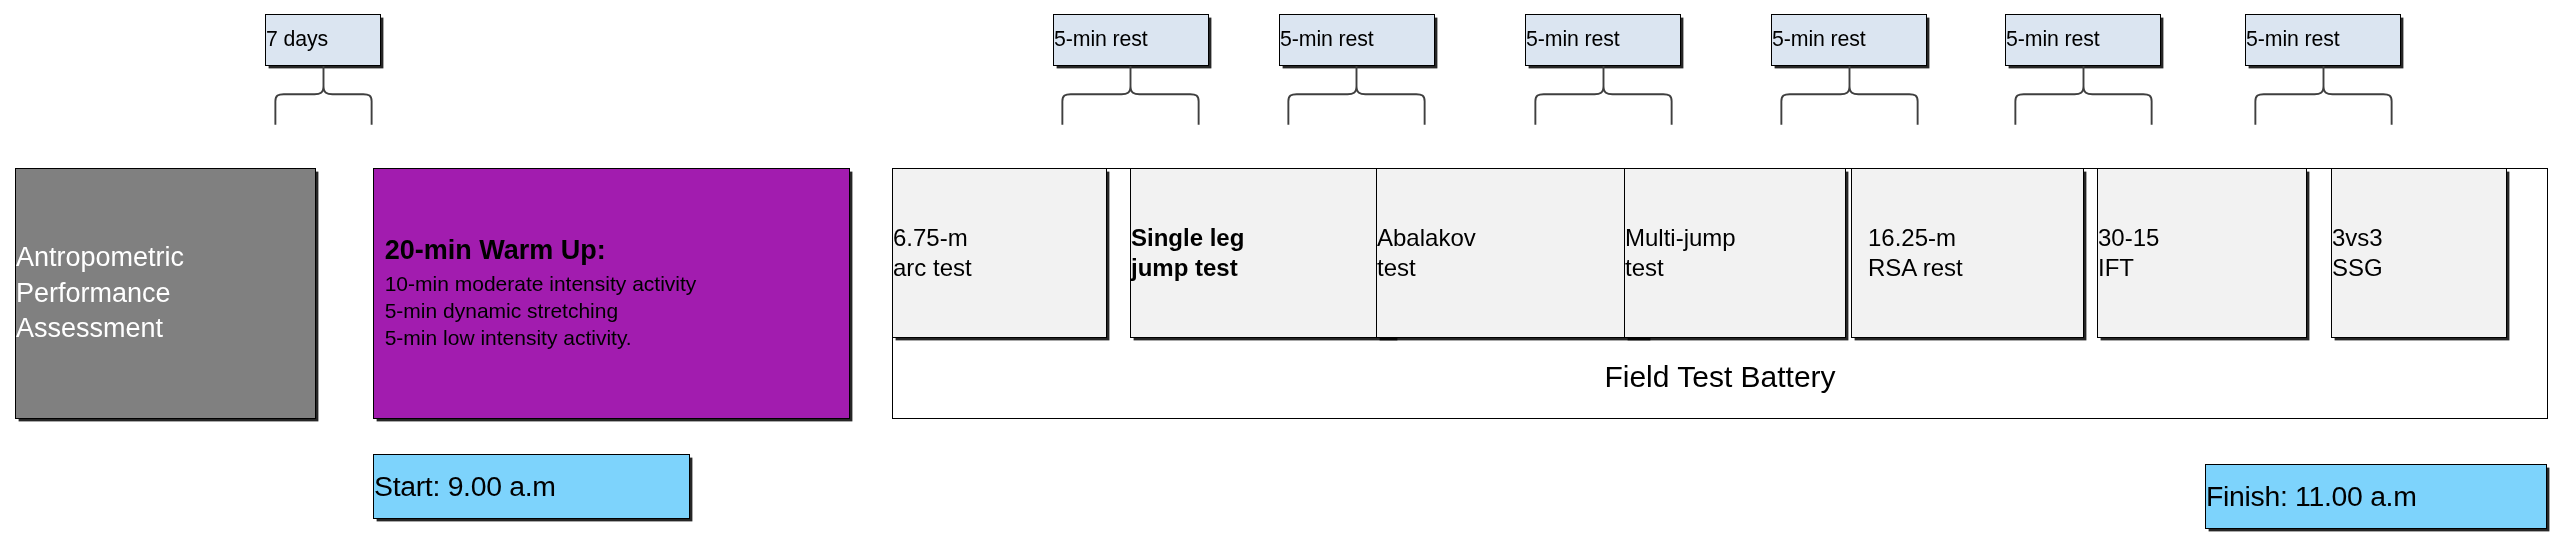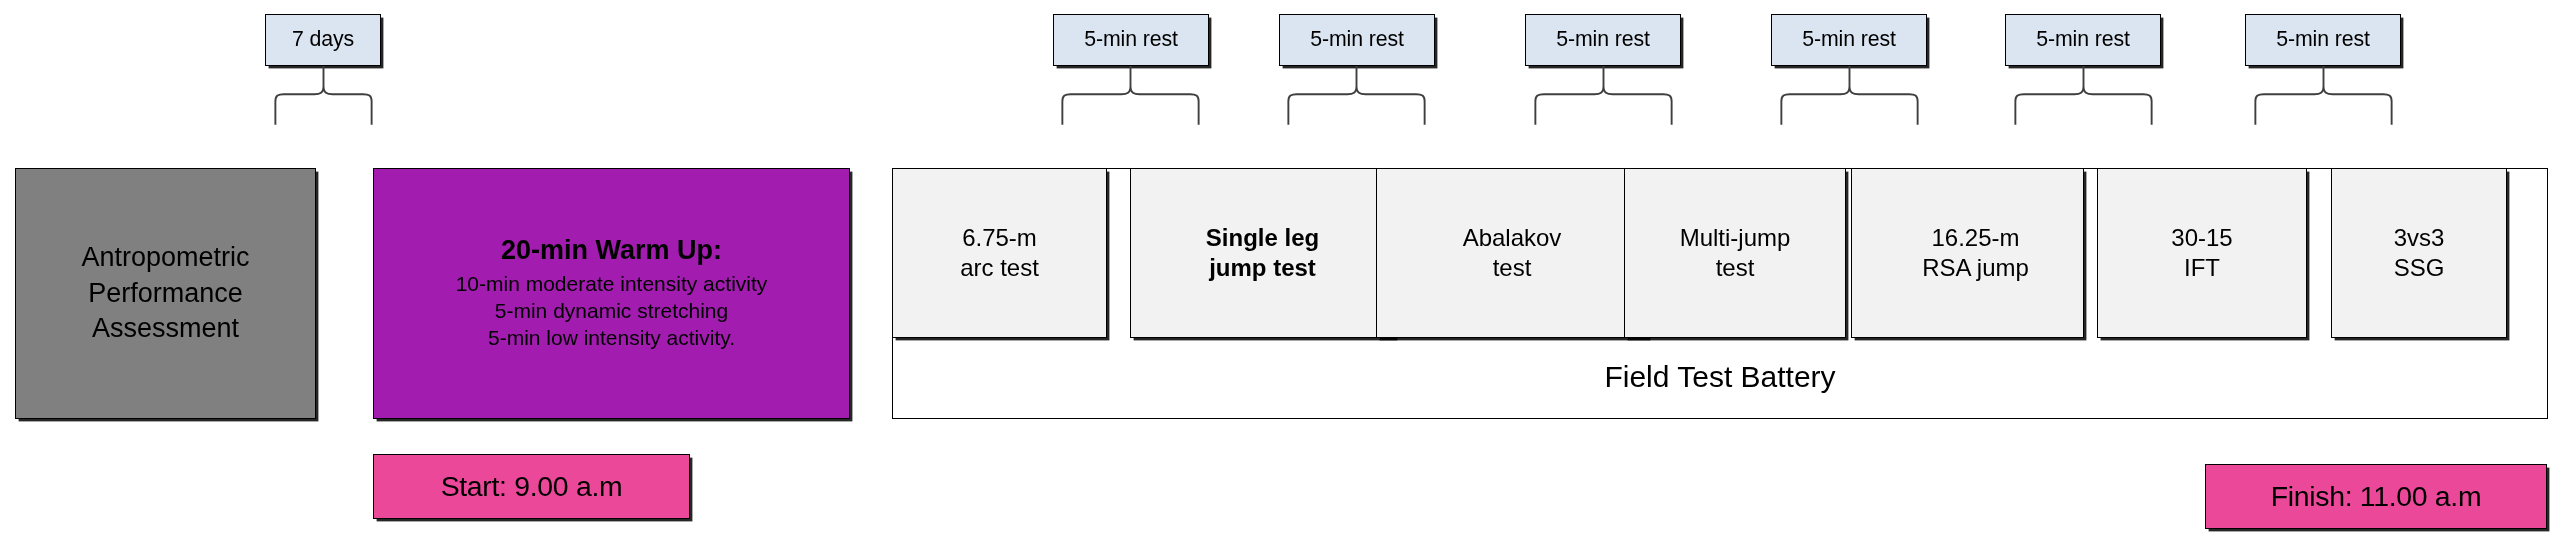--- a/index.html
+++ b/index.html
@@ -19,37 +19,37 @@
     overflow: hidden;
   }
 
   
   .box {
     position: absolute;
     box-sizing: border-box;
     border: 1.8px solid #000000;
     display: flex;
     flex-direction: column;
-    align-items: center;
+    align-items: flex-start;
     justify-content: center;
     text-align: center;
     line-height: 1.18;
     box-shadow: 3px 3px 0 -0.6px rgba(0,0,0,0.85);
   }
 
   .rest-box {
     background: #dbe5f1;
     font-size: 21.3px;
     font-weight: 400;
     letter-spacing: -0.1px;
   }
 
   .dark-box {
     background: #808080;
-    color: #000000;
+    color: #ffffff;
     font-size: 27px;
   }
   .dark-box .line { display: block; padding: 1.8px 0; }
 
   .warmup-box {
     background: #a21caf;
     color: #000000;
     padding: 0 10.7px;
   }
   .warmup-title {
@@ -75,21 +75,21 @@
     white-space: nowrap;
   }
 
   .test-box {
     background: #f2f2f2;
     font-size: 24px;
   }
   .test-box .line { display: block; padding: 1.2px 0; }
 
   .time-box {
-    background: #ec4899;
+    background: #7dd3fc;
     font-size: 28.4px;
     letter-spacing: -0.3px;
   }
 
   
   .brace {
     position: absolute;
     pointer-events: none;
   }
   .brace svg { display: block; width: 100%; height: 100%; }
@@ -200,21 +200,21 @@
     <span class="line">test</span>
   </div>
 
   <div class="box test-box" style="left:1616px; top:168px; width:222px; height:170px;margin-left:8px;">
     <span class="line">Multi-jump</span>
     <span class="line">test</span>
   </div>
 
   <div class="box test-box" style="left:1851px; top:168px; width:233px; height:170px;padding-left:16px;">
     <span class="line">16.25-m</span>
-    <span class="line">RSA jump</span>
+    <span class="line">RSA rest</span>
   </div>
 
   <div class="box test-box" style="left:2097px; top:168px; width:210px; height:170px;">
     <span class="line">30-15</span>
     <span class="line">IFT</span>
   </div>
 
   <div class="box test-box" style="left:2331px; top:168px; width:176px; height:170px;">
     <span class="line">3vs3</span>
     <span class="line">SSG</span>

